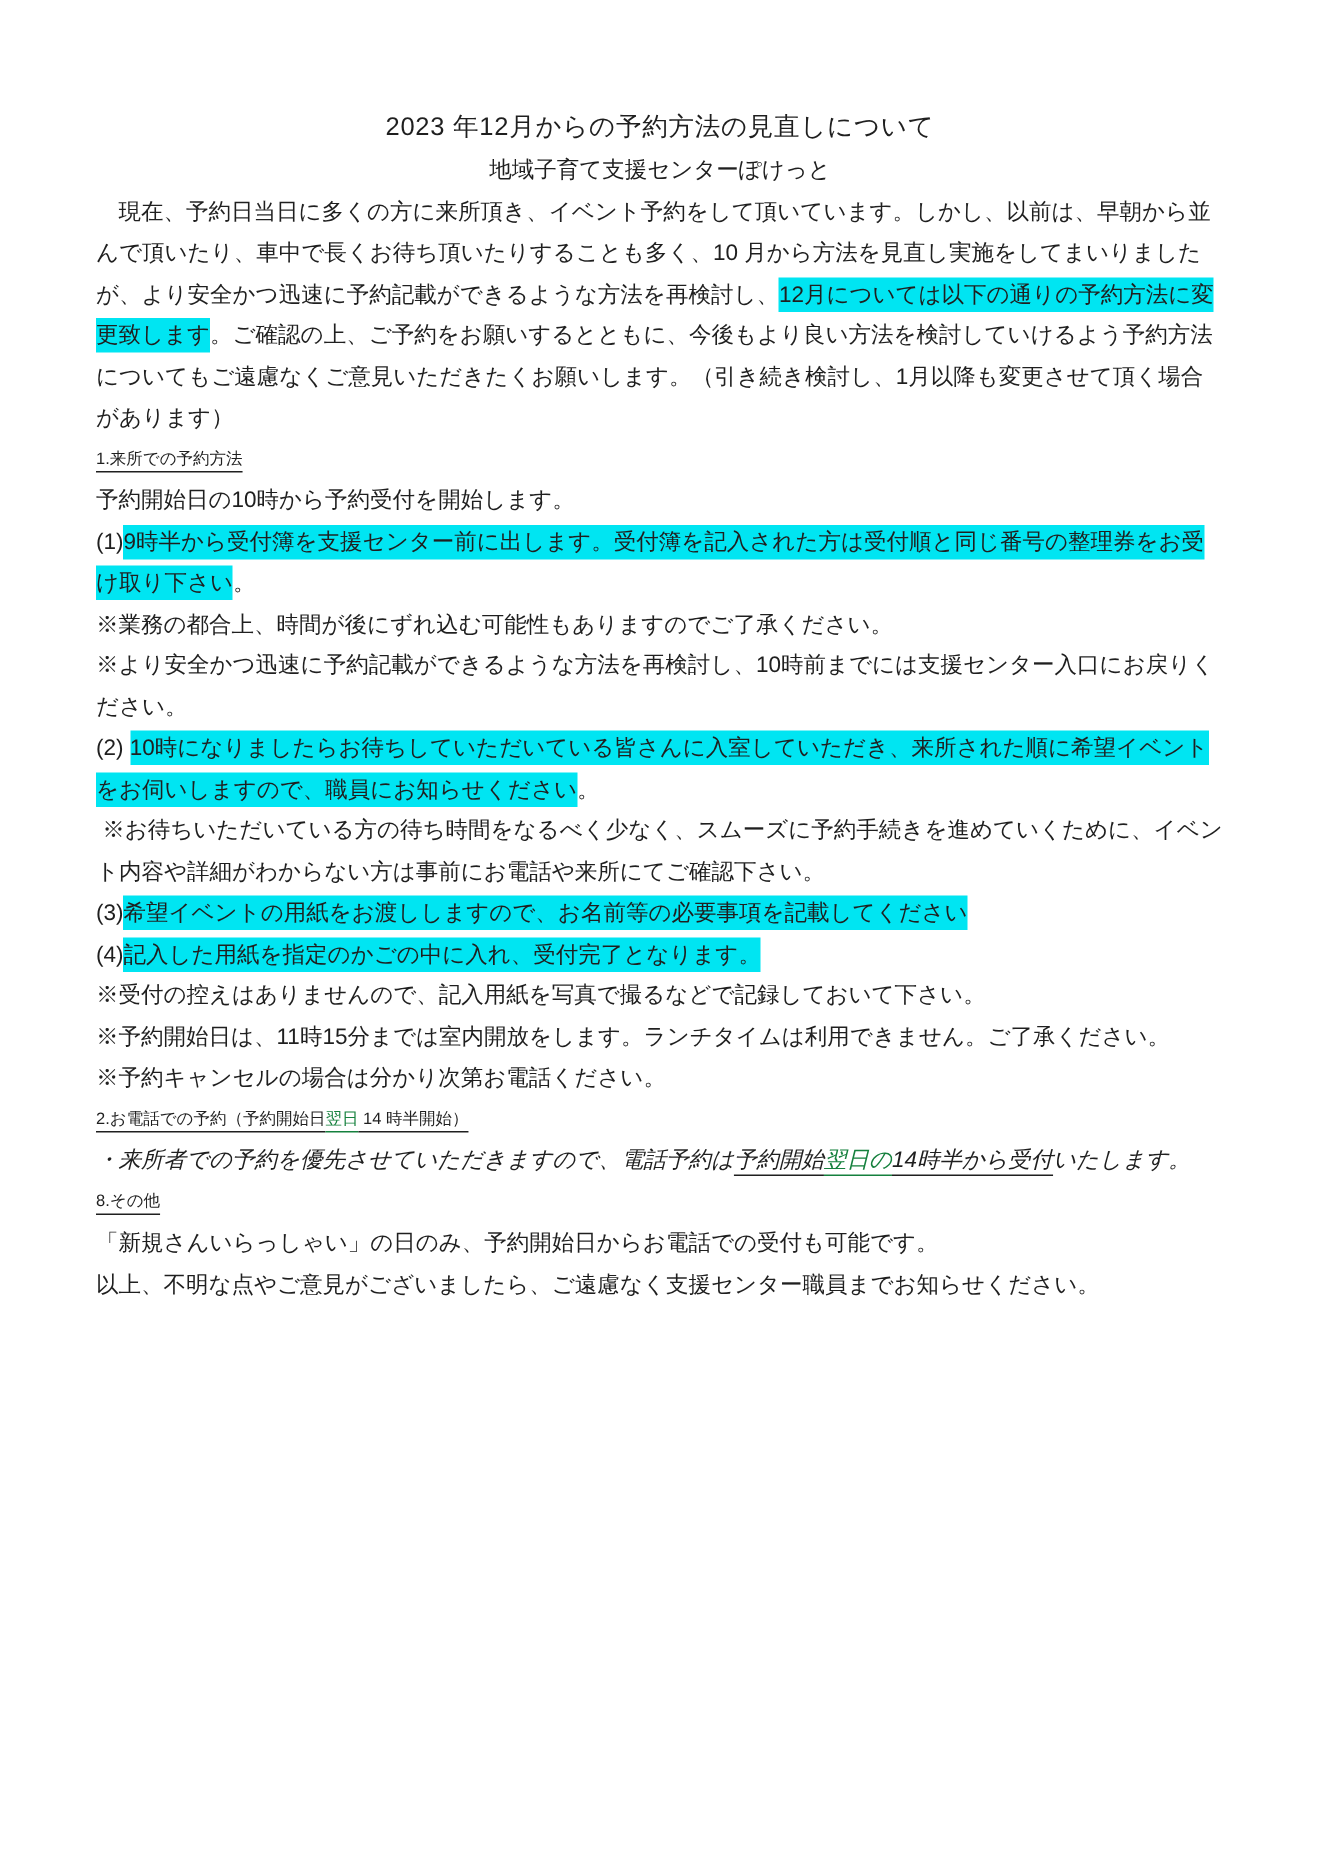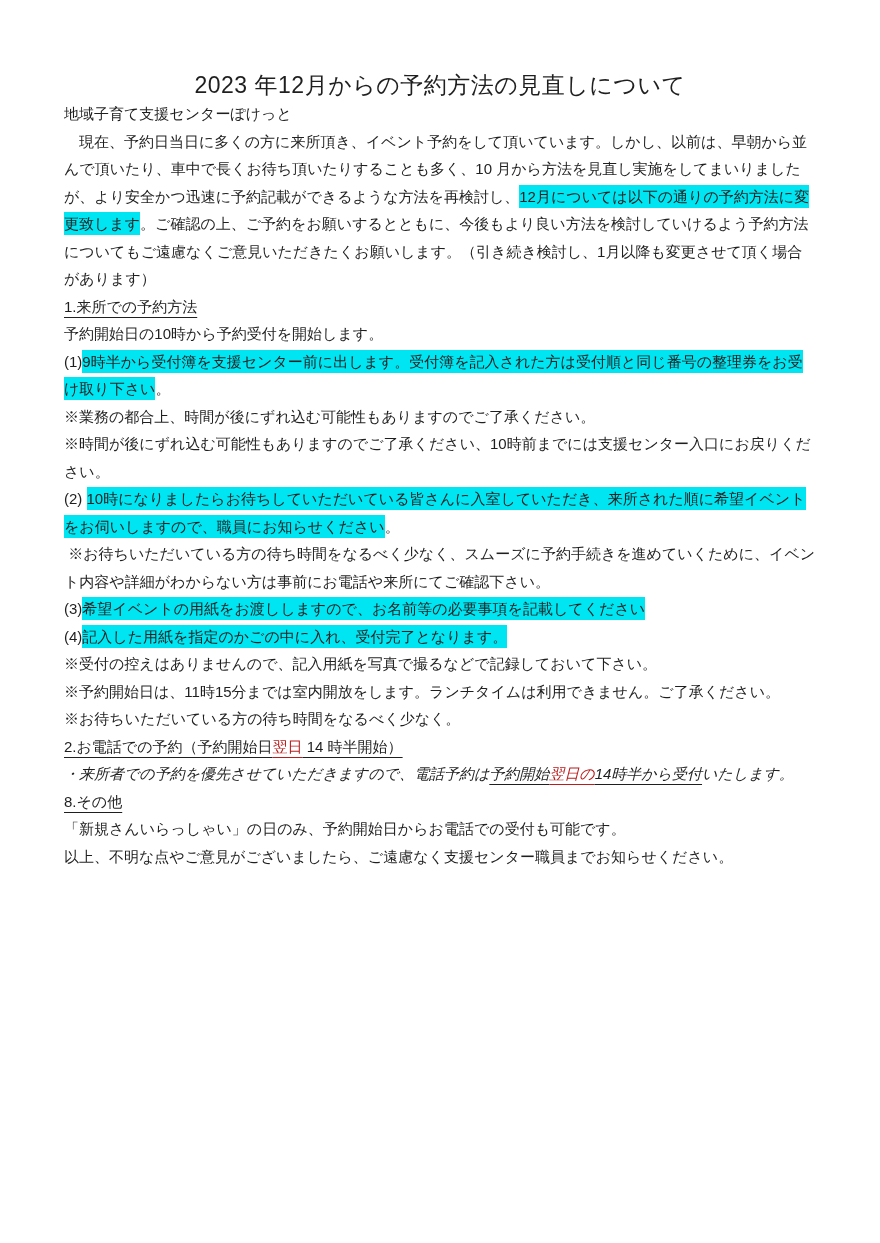--- a/index.html
+++ b/index.html
@@ -20,81 +20,81 @@
     line-height: 27.5px;
     overflow: hidden;
   }
   .page p, .page h1, .page h2 {
     margin: 0;
     font-weight: normal;
     white-space: pre-wrap;
   }
   .title {
     text-align: center;
-    font-size: 23px;
+    font-size: 17px;
     line-height: 30px;
     letter-spacing: 0.5px;
   }
   .author {
-    text-align: left;
+    text-align: center;
     margin-top: 35px;
   }
   .gap-33 { margin-top: 33px; }
   .gap-25 { margin-top: 25px; }
   .gap-24 { margin-top: 24px; }
   .gap-21 { margin-top: 21px; }
   .gap-5  { margin-top: 5px; font-style: italic; }
   .hl {
     background: #00e5f2;
     color: inherit;
     padding: 3px 0;
   }
   .u {
     text-decoration: underline;
     text-decoration-thickness: 1.2px;
     text-underline-offset: 5px;
   }
   .red {
-    color: #b91c1c;
+    color: #15803d;
   }
   .heading {
-    font-size: 15px;
+    font-size: 11px;
   }
 </style>
 </head>
 <body>
 
 <div class="page">
 
   <h1 class="title">2023 年12月からの予約方法の見直しについて</h1>
 
   <p class="author">地域子育て支援センターぽけっと</p>
 
   <p class="gap-33"><span>　現在、予約日当日に多くの方に来所頂き、イベント予約をして頂いています。しかし、以前は、早朝から並んで頂いたり、車中で長くお待ち頂いたりすることも多く、10 月から方法を見直し実施をしてまいりましたが、より安全かつ迅速に予約記載ができるような方法を再検討し、</span><mark class="hl">12月については以下の通りの予約方法に変更致します</mark><span>。ご確認の上、ご予約をお願いするとともに、今後もより良い方法を検討していけるよう予約方法についてもご遠慮なくご意見いただきたくお願いします。（引き続き検討し、1月以降も変更させて頂く場合があります）</span></p>
 
   <h2 class="heading gap-21"><span class="u">1.来所での予約方法</span></h2>
 
   <p>予約開始日の10時から予約受付を開始します。</p>
 
   <p class="gap-25"><span>(1)</span><mark class="hl">9時半から受付簿を支援センター前に出します。受付簿を記入された方は受付順と同じ番号の整理券をお受け取り下さい</mark><span>。</span></p>
 
   <p>※業務の都合上、時間が後にずれ込む可能性もありますのでご了承ください。</p>
-  <p>※時間が後にずれ込む可能性もありますのでご了承ください、10時前までには支援センター入口にお戻りください。</p>
+  <p>※より安全かつ迅速に予約記載ができるような方法を再検討し、10時前までには支援センター入口にお戻りください。</p>
 
   <p class="gap-25"><span>(2) </span><mark class="hl">10時になりましたらお待ちしていただいている皆さんに入室していただき、来所された順に希望イベントをお伺いしますので、職員にお知らせください</mark><span>。</span></p>
 
   <p> ※お待ちいただいている方の待ち時間をなるべく少なく、スムーズに予約手続きを進めていくために、イベント内容や詳細がわからない方は事前にお電話や来所にてご確認下さい。</p>
 
   <p class="gap-25"><span>(3)</span><mark class="hl">希望イベントの用紙をお渡ししますので、お名前等の必要事項を記載してください</mark><span></span></p>
 
   <p class="gap-21"><span>(4)</span><mark class="hl">記入した用紙を指定のかごの中に入れ、受付完了となります。</mark><span></span></p>
 
   <p>※受付の控えはありませんので、記入用紙を写真で撮るなどで記録しておいて下さい。</p>
   <p>※予約開始日は、11時15分までは室内開放をします。ランチタイムは利用できません。ご了承ください。</p>
-  <p>※お待ちいただいている方の待ち時間をなるべく少なく。</p>
+  <p>※予約キャンセルの場合は分かり次第お電話ください。</p>
 
   <h2 class="heading gap-21"><span class="u">2.お電話での予約（予約開始日</span><span class="u red">翌日</span><span class="u"> 14 時半開始）</span></h2>
 
   <p class="gap-5"><span>・来所者での予約を優先させていただきますので、電話予約は</span><span class="u">予約開始</span><span class="u red">翌日の</span><span class="u">14時半から受付</span><span>いたします。</span></p>
 
   <h2 class="heading gap-24"><span class="u">8.その他</span></h2>
 
   <p>「新規さんいらっしゃい」の日のみ、予約開始日からお電話での受付も可能です。</p>
 
   <p class="gap-25">以上、不明な点やご意見がございましたら、ご遠慮なく支援センター職員までお知らせください。</p>

